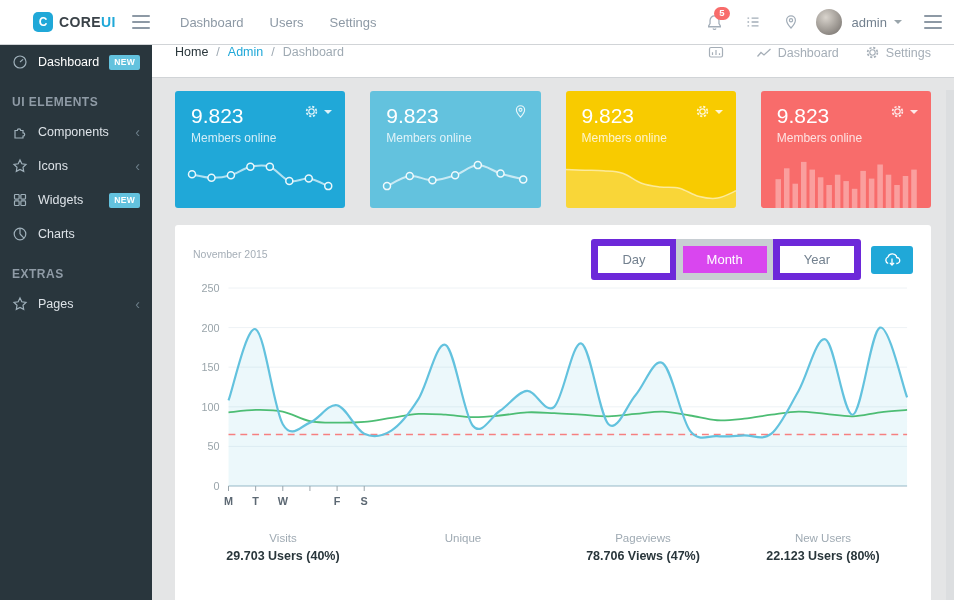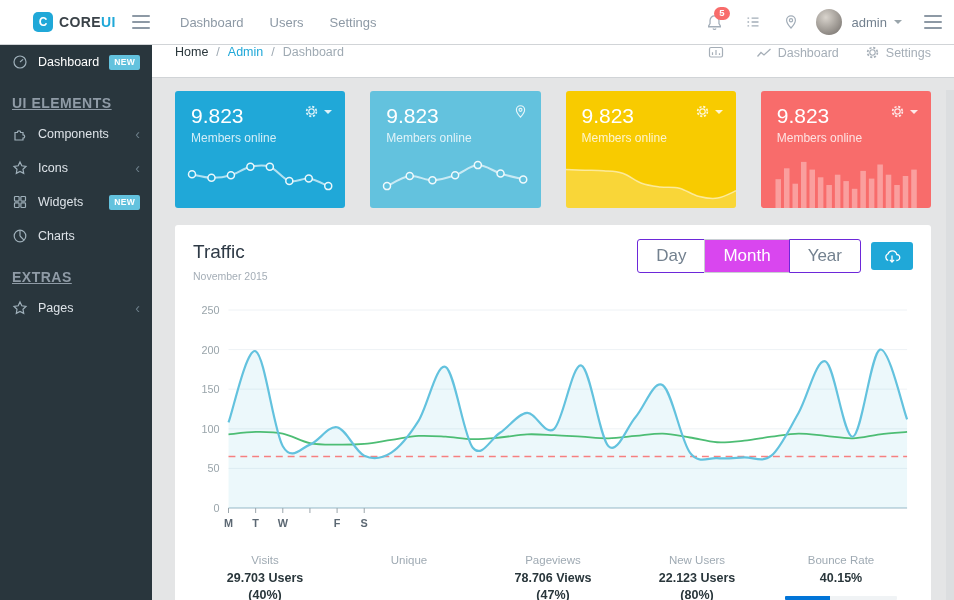--- a/index.html
+++ b/index.html
@@ -29,22 +29,22 @@
     background:radial-gradient(circle at 38% 32%, #d9d4cd 0%, #a9a49e 45%, #6f6a66 100%); }
   .usermenu { display:flex; align-items:center; color:#73818f; font-size:13px; cursor:pointer; margin-right:16px; }
   .caret { width:0; height:0; border-left:4px solid transparent; border-right:4px solid transparent;
     border-top:4px solid #9aa5ab; margin-left:7px; }
 
   
   .sidebar { position:absolute; top:45px; left:0; bottom:0; width:152px; background:#29363d; z-index:20; }
   .snav-item { display:flex; align-items:center; height:34px; padding:0 12px; cursor:pointer;
     color:#dde3e8; font-size:12.5px; }
   .snav-item .sicon { width:16px; height:16px; margin-right:10px; color:#9fb0ba; flex:none; }
-  .snav-title { font-size:14px; font-weight:bold; color:#8f9ba6; letter-spacing:.5px;
-    padding:16px 12px 6px;text-decoration:underline; }
+  .snav-title { font-size:12px; font-weight:bold; color:#8f9ba6; letter-spacing:.5px;
+    padding:16px 12px 6px; }
   .sbadge { margin-left:auto; background:#63c2de; color:#fff; font-size:8.5px; font-weight:bold;
     padding:2.5px 5px; border-radius:2px; letter-spacing:.3px; }
   .chev { margin-left:auto; color:#6d7f8a; font-size:14px; line-height:1; }
 
   
   .main { position:absolute; top:45px; left:152px; right:0; bottom:0; background:#e4e5e6; }
   .breadcrumb-bar { height:33px; background:#fff; border-bottom:1px solid #d1d4d7;
     display:flex; align-items:flex-start; padding:0 23px; font-size:12.5px; }
   .crumb-home { color:#29363b; cursor:pointer; }
   .crumb-sep { color:#9faab3; margin:0 8px; }
@@ -68,22 +68,22 @@
   .spark-wrap-edge { position:absolute; left:0; right:0; bottom:0; height:62px; }
   .spark-wrap-bars { position:absolute; left:13px; right:13px; bottom:0; height:64px; }
   .spark-wrap-line svg, .spark-wrap-edge svg, .spark-wrap-bars svg { width:100%; height:100%; display:block; }
 
   
   .panel { margin-top:17px; background:#fff; border-radius:3px; padding:16px 18px 0; height:400px; position:relative; }
   .panel-title { font-size:19px; font-weight:400; color:#2e3a46; }
   .panel-sub { font-size:10.5px; color:#a5aeb7; margin-top:7px; }
   .panel-controls { position:absolute; top:14px; right:18px; display:flex; align-items:center; }
   .btn-group { display:flex; }
-  .btn { border:1px solid #6d28d9; background:#fff; color:#73818f; font-size:17px;
-    padding:6px 18px; cursor:pointer; margin-left:-1px; font-family:inherit; }
+  .btn { border:7px solid #6d28d9; background:#fff; color:#73818f; font-size:13px;
+    padding:6px 24px; cursor:pointer; margin-left:-1px; font-family:inherit; }
   .btn:first-child { border-radius:3px 0 0 3px; margin-left:0; }
   .btn:last-child { border-radius:0 3px 3px 0; }
   .btn.active { background:#d946ef; color:#fff; border-color:#c8ced3; }
   .btn-cloud { width:42px; height:28px; background:#20a8d8; border:none; border-radius:3px;
     margin-left:10px; display:flex; align-items:center; justify-content:center; cursor:pointer; }
   .chart-box { margin-top:14px; }
   .chart-box svg { width:100%; height:238px; display:block; }
 
   
   .stats { display:flex; text-align:center; padding-top:20px; }
@@ -330,21 +330,20 @@
                 <rect x="121.7" y="41.0" width="5.6" height="23.0" fill="rgba(255,255,255,0.35)"></rect>
                 <rect x="130.3" y="32.0" width="5.6" height="32.0" fill="rgba(255,255,255,0.35)"></rect>
                 <rect x="138.9" y="25.6" width="5.6" height="38.4" fill="rgba(255,255,255,0.35)"></rect>
               </svg>
           </div>
         </div>
 
       </div>
 
       <div class="panel">
-        <div class="panel-title">Traffic</div>
         <div class="panel-sub">November 2015</div>
         <div class="panel-controls">
           <div class="btn-group">
             <button class="btn">Day</button>
             <button class="btn active">Month</button>
             <button class="btn">Year</button>
           </div>
           <button class="btn-cloud">
             <svg width="20" height="17" viewBox="0 0 20 17" fill="none" stroke="#fff" stroke-width="1.3">
               <path d="M14.3 12.5h.4a3 3 0 0 0 .1-6 4.6 4.6 0 0 0-8.9-.5 3.5 3.5 0 0 0 .3 6.5"></path>
@@ -398,27 +397,20 @@
           <div class="stat">
             <div class="stat-label">Pageviews</div>
             <div class="stat-value">78.706 Views (47%)</div>
 
           </div>
           <div class="stat">
             <div class="stat-label">New Users</div>
             <div class="stat-value">22.123 Users (80%)</div>
 
           </div>
-          <div class="stat">
-            <div class="stat-label">Bounce Rate</div>
-            <div class="stat-value">40.15%</div>
-            <div class="progress">
-                <div class="progress-fill" style="width: 40%; background: rgb(2, 117, 216);"></div>
-              </div>
-          </div>
         </div>
       </div>
 
     </div>
 
     <div class="scrollbar"></div>
   </div>
 
 </div>
 

